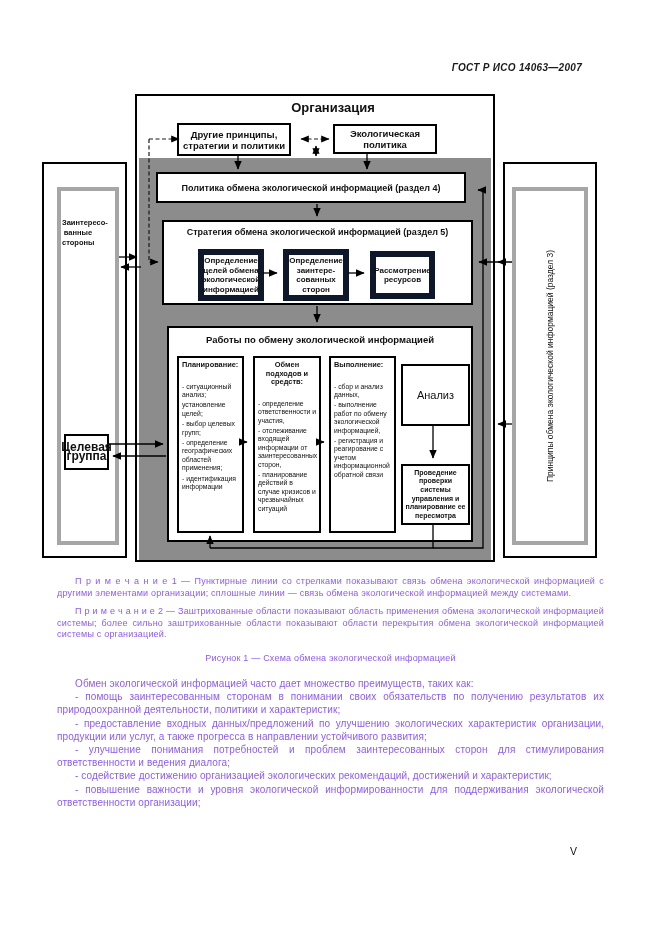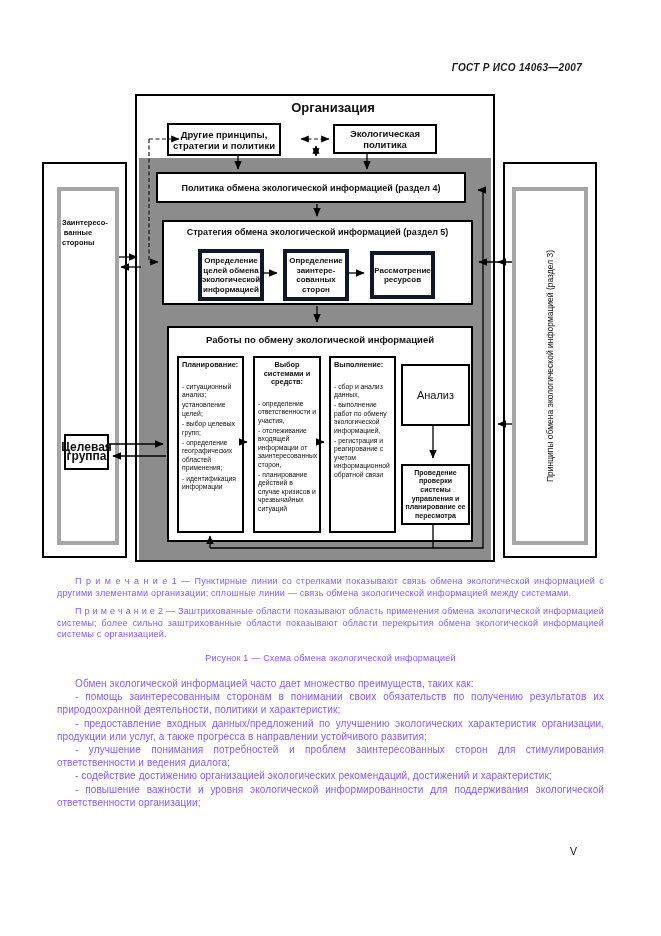--- a/index.html
+++ b/index.html
@@ -11,33 +11,33 @@
   .abs{position:absolute;box-sizing:border-box;}
   .doc-header{
     position:absolute;top:62px;right:79px;font-size:10px;font-weight:bold;
     letter-spacing:.3px;color:#1a1a1a;font-style:italic;
   }
   
   .box{position:absolute;box-sizing:border-box;background:#fff;border:2px solid #000;}
   .org-box{left:135px;top:94px;width:360px;height:468px;z-index:1;}
   .gray-area{left:139px;top:158px;width:352px;height:402px;background:#8c8c8c;border:none;z-index:2;}
   .org-title{left:135px;top:100px;width:360px;text-align:center;font-size:13px;font-weight:bold;z-index:3;padding-left:36px;}
-  .other-box{left:167px;top:123px;width:114px;height:33px;z-index:3;
+  .other-box{left:177px;top:123px;width:114px;height:33px;z-index:3;
     display:flex;align-items:center;justify-content:center;text-align:center;
     font-size:9.5px;font-weight:bold;line-height:11px;padding:1px 2px;}
   .eco-box{left:333px;top:124px;width:104px;height:30px;z-index:3;
     display:flex;align-items:center;justify-content:center;text-align:center;
     font-size:9.5px;font-weight:bold;line-height:11px;padding:1px 6px;}
   .policy-box{left:156px;top:172px;width:310px;height:31px;z-index:3;
     display:flex;align-items:center;justify-content:center;text-align:center;
     font-size:9px;font-weight:bold;}
   .strategy-box{left:162px;top:220px;width:311px;height:85px;z-index:3;}
   .strategy-title{position:absolute;left:0;top:5px;width:100%;text-align:center;
     font-size:9px;font-weight:bold;}
-  .strat-step{position:absolute;box-sizing:border-box;background:#fff;border:4px solid #0f172a;
+  .strat-step{position:absolute;box-sizing:border-box;background:#fff;border:6px solid #0f172a;
     display:flex;align-items:center;justify-content:center;text-align:center;
     font-size:8px;font-weight:bold;line-height:9.5px;padding:2px;}
   .step1{left:34px;top:27px;width:66px;height:52px;}
   .step2{left:119px;top:27px;width:66px;height:52px;}
   .step3{left:206px;top:29px;width:65px;height:48px;}
   .works-box{left:167px;top:326px;width:306px;height:216px;z-index:3;}
   .works-title{position:absolute;left:0;top:6px;width:100%;text-align:center;
     font-size:9.5px;font-weight:bold;}
   .wcol{position:absolute;box-sizing:border-box;background:#fff;border:2px solid #000;
     padding:3px 3px;font-size:6.8px;line-height:8.4px;}
@@ -112,21 +112,21 @@
         <div class="wlist">
           <div>- ситуационный анализ;</div>
           <div>установление целей;</div>
           <div>- выбор целевых групп;</div>
           <div>- определение географических областей применения;</div>
           <div>- идентификация информации</div>
         </div>
       </div>
 
       <div class="wcol col-approaches">
-        <div class="wtitle center">Выбор системами и средств:</div>
+        <div class="wtitle center">Обмен подходов и средств:</div>
         <div class="wlist">
           <div>- определение ответственности и участия,</div>
           <div>- отслеживание входящей информации от заинтересованных сторон,</div>
           <div>- планирование действий в случае кризисов и чрезвычайных ситуаций</div>
         </div>
       </div>
 
       <div class="wcol col-execution">
         <div class="wtitle">Выполнение:</div>
         <div class="wlist">

